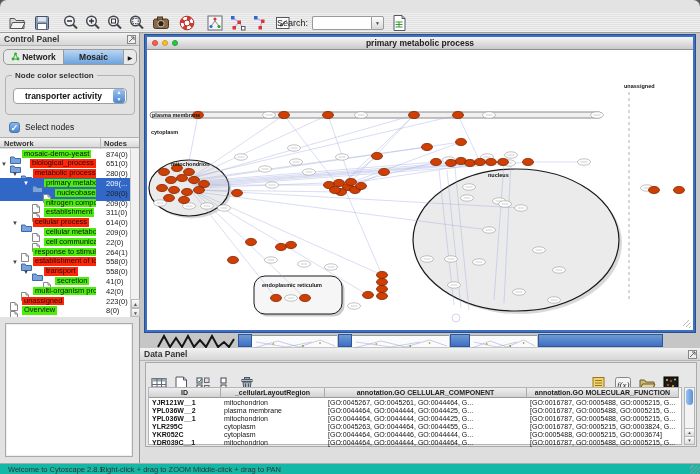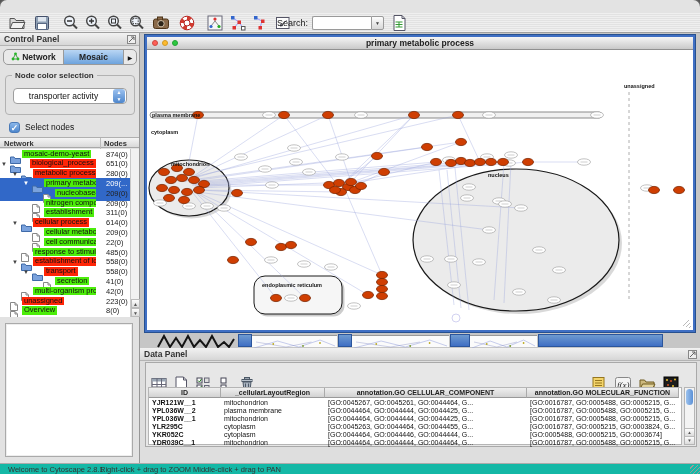--- a/index.html
+++ b/index.html
@@ -42,21 +42,21 @@
     font-size:8.5px;font-weight:bold;color:#222;border-right:1px solid #9a9a9a;}
   .cp-tab.sel{background:linear-gradient(#b9d6f4,#6da3dd);}
   .cp-tab-more{width:12px;display:flex;align-items:center;justify-content:center;
     font-size:6px;color:#111;}
   .groupbox{position:absolute;left:5px;top:42px;width:130px;height:40px;
     border:1px solid #b2b2b2;border-radius:4px;}
   .grouplbl{position:absolute;left:6px;top:-5px;background:#e2e2e2;padding:0 3px;
     font-size:8px;font-weight:bold;color:#333;}
   .combo{position:absolute;left:7px;top:12px;width:114px;height:16px;background:#fff;
     border:1px solid #9e9e9e;border-radius:4px;display:flex;align-items:center;}
-  .combo .val{flex:1;font-size:8.5px;font-weight:normal;color:#111;text-align:center;
+  .combo .val{flex:1;font-size:8.5px;font-weight:bold;color:#111;text-align:center;
     white-space:nowrap;overflow:hidden;}
   .stepper{width:12px;height:14px;margin-right:1px;border-radius:3px;
     background:linear-gradient(#9dc2ef,#4d86cc);color:#fff;font-size:5px;line-height:6.5px;
     text-align:center;}
   .cbrow{position:absolute;left:9px;top:88px;height:12px;display:flex;align-items:center;gap:5px;}
   .cbox{width:11px;height:11px;border-radius:3px;border:1px solid #4a7ab8;
     background:linear-gradient(#8ab7ea,#4d86cc);color:#fff;font-size:9px;line-height:10px;
     text-align:center;font-weight:bold;}
   .cblbl{font-size:8.5px;color:#111;}
   .treehead{position:absolute;left:0;top:104px;width:139px;height:11px;
@@ -345,21 +345,21 @@
             </svg></span>
           <span class="chip green" style="left: 44px; max-width: 52px;">cell communicati</span>
           <span class="tcount">22(0)</span>
         </div>
         <div class="trow" style="top: 98px;">
           <span class="ticon" style="left: 21px;"><svg width="8" height="9">
               <path d="M0.5 0.5h4.5l2.5 2.5v5.5h-7z" fill="#fff" stroke="#888"></path>
               <path d="M5 0.5v2.5h2.5" fill="none" stroke="#888"></path>
             </svg></span>
           <span class="chip green" style="left: 33px; max-width: 63px;">response to stimulu</span>
-          <span class="tcount">485(0)</span>
+          <span class="tcount">264(1)</span>
         </div>
         <div class="trow" style="top: 107.8px;">
           <span class="tarr" style="left: 12px;">▼</span>
           <span class="ticon" style="left: 21px;"><svg width="11" height="9">
               <path d="M0.5 2h3.5l1 1.5h5.5v5H0.5z" fill="#7aa2dd" stroke="#3f6aa8"></path>
             </svg></span>
           <span class="chip red" style="left: 33px; max-width: 63px;">establishment of lo</span>
           <span class="tcount">558(0)</span>
         </div>
         <div class="trow" style="top: 117.6px;">

